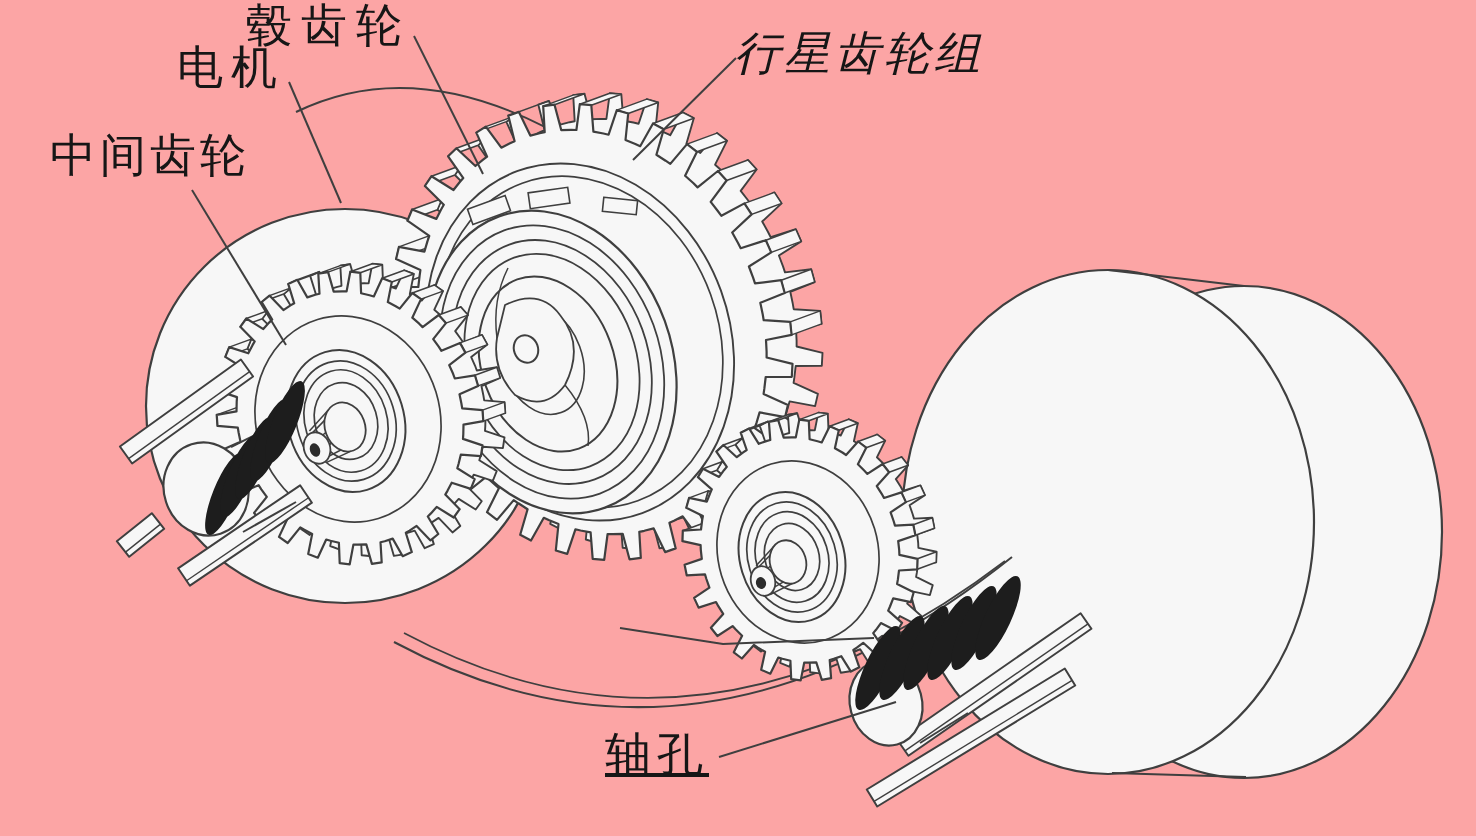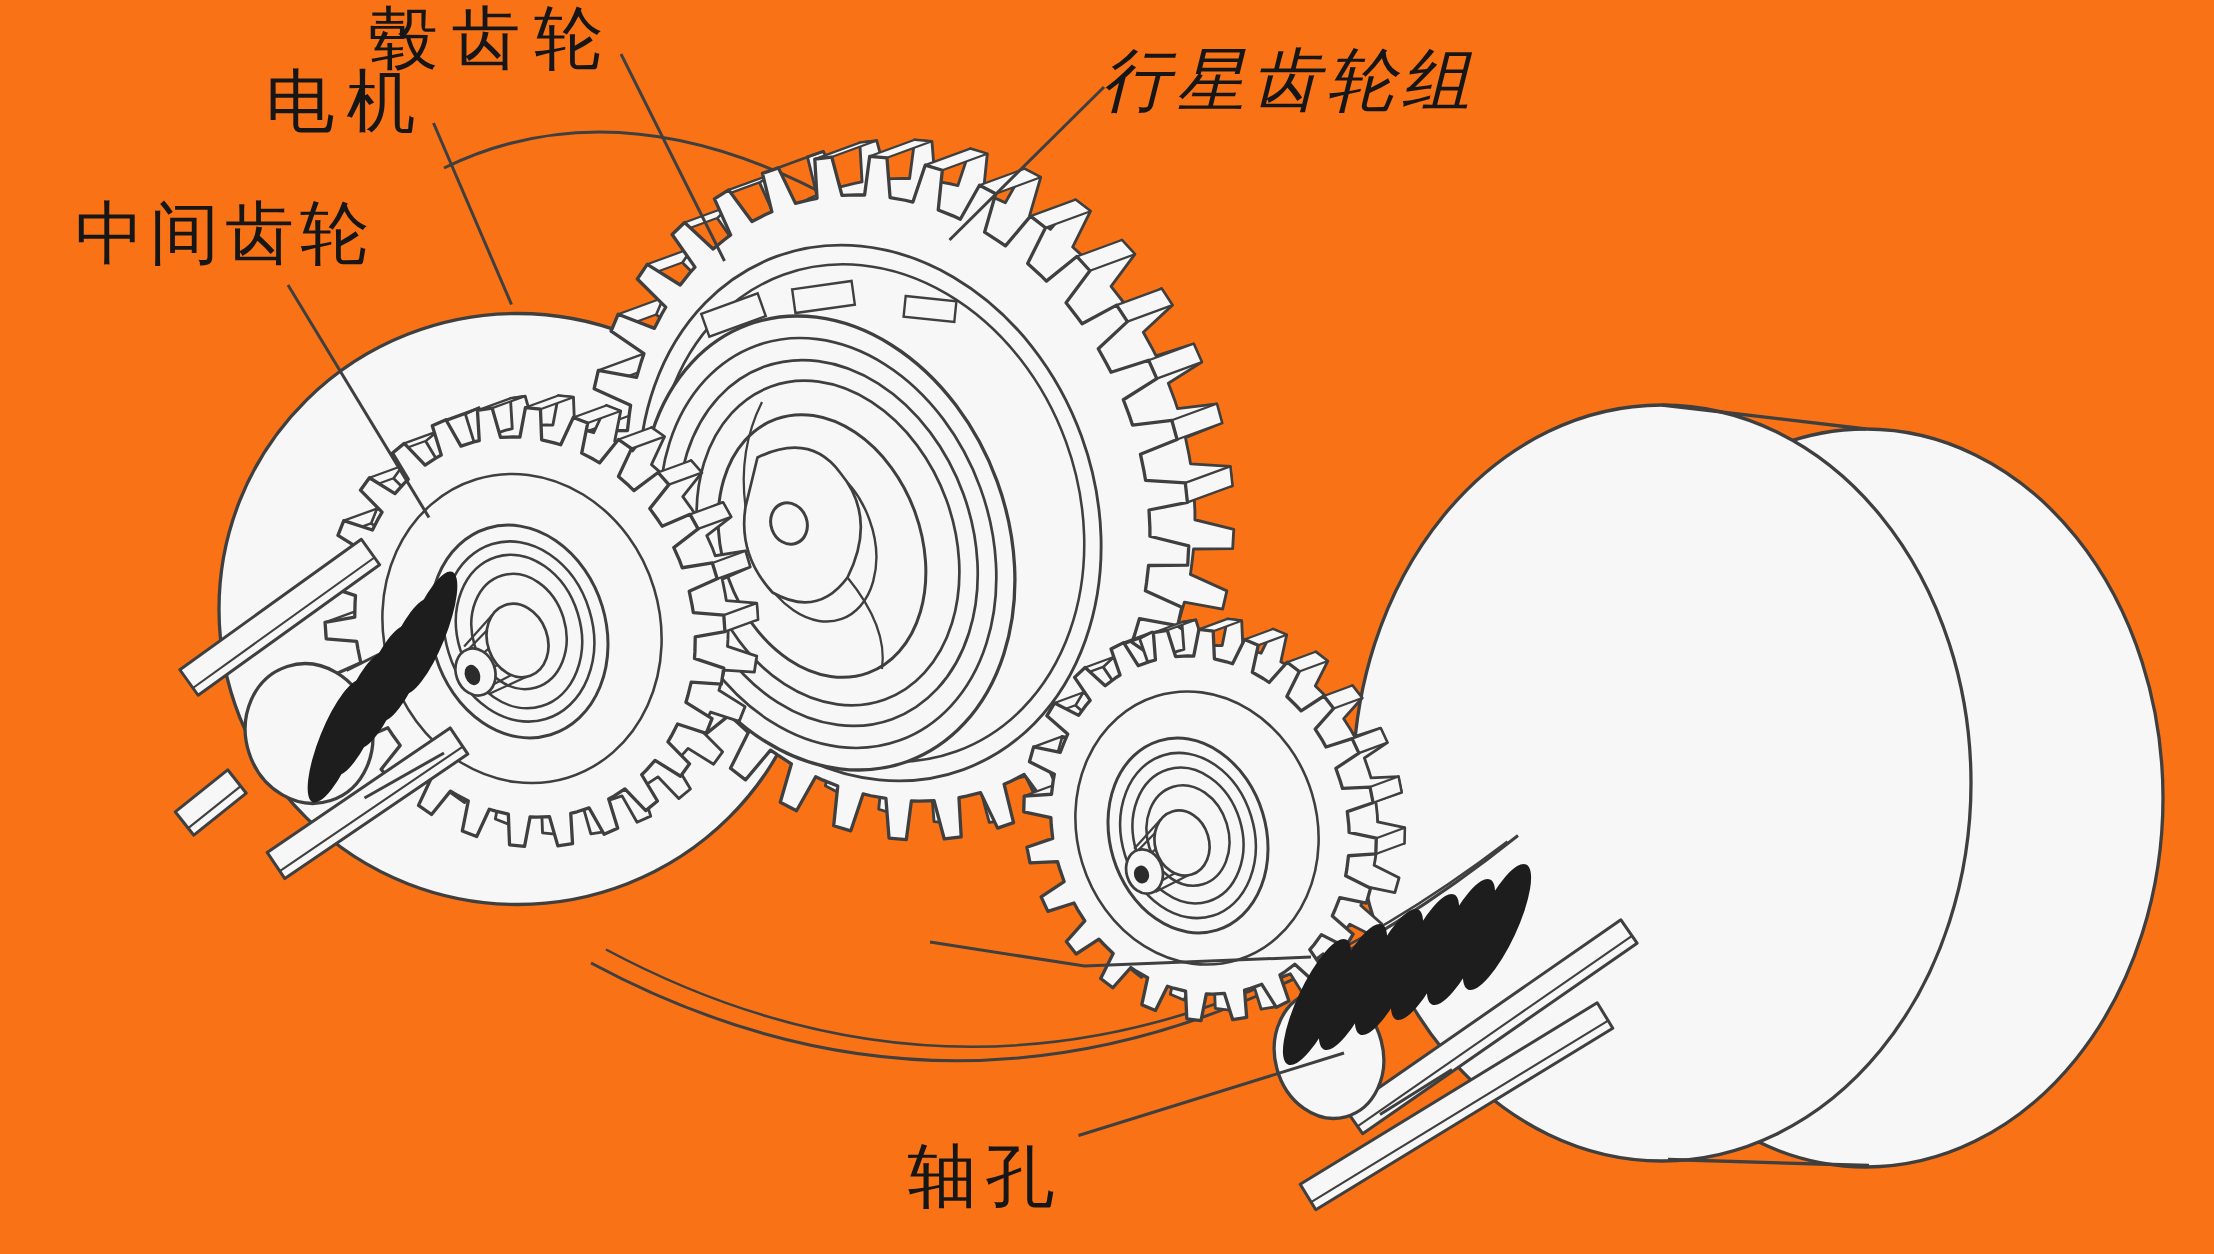--- a/index.html
+++ b/index.html
@@ -1,16 +1,16 @@
 <!DOCTYPE html>
 <html><head>
 <meta charset="utf-8">
 <style>
   html,body{margin:0;padding:0;background:#e9e9e9;}
-  #stage{position:relative;width:1476px;height:836px;background:#f97316;overflow:hidden;
+  #stage{position:relative;width:1476px;height:836px;background:#fca5a5;overflow:hidden;
          font-family:"Liberation Serif","DejaVu Serif",serif;}
   #drawing{position:absolute;left:0;top:0;}
   .lbl{position:absolute;font-size:46px;line-height:1.05;color:#161616;white-space:nowrap;
        font-family:"Liberation Serif","DejaVu Serif",serif;}
 </style>
 </head>
 <body>
 
 <div id="stage">
   <svg id="drawing" width="1476" height="836" viewBox="0 0 1476 836">
@@ -148,14 +148,14 @@
       <polyline points="192,190 286,345" fill="none" stroke="#3f3f3f" stroke-width="2"></polyline>
       <polyline points="736,58 633,160" fill="none" stroke="#3f3f3f" stroke-width="2"></polyline>
       <polyline points="620,628 723,644 874,638" fill="none" stroke="#3f3f3f" stroke-width="2"></polyline>
       <polyline points="719,757 896,702" fill="none" stroke="#3f3f3f" stroke-width="2"></polyline>
     </svg>
 
   <div class="lbl" style="left:246px;top:2px;letter-spacing:9px;">毂齿轮</div>
   <div class="lbl" style="left:177px;top:44px;letter-spacing:8px;">电机</div>
   <div class="lbl" style="left:50px;top:132px;letter-spacing:4px;">中间齿轮</div>
   <div class="lbl" style="left:734px;top:30px;letter-spacing:4px;font-style:italic;">行星齿轮组</div>
-  <div class="lbl" style="left:605px;top:761px;letter-spacing:6px;">轴孔</div>
+  <div class="lbl" style="left:605px;top:731px;letter-spacing:6px;text-decoration:underline;">轴孔</div>
 </div>
 
 </body></html>

